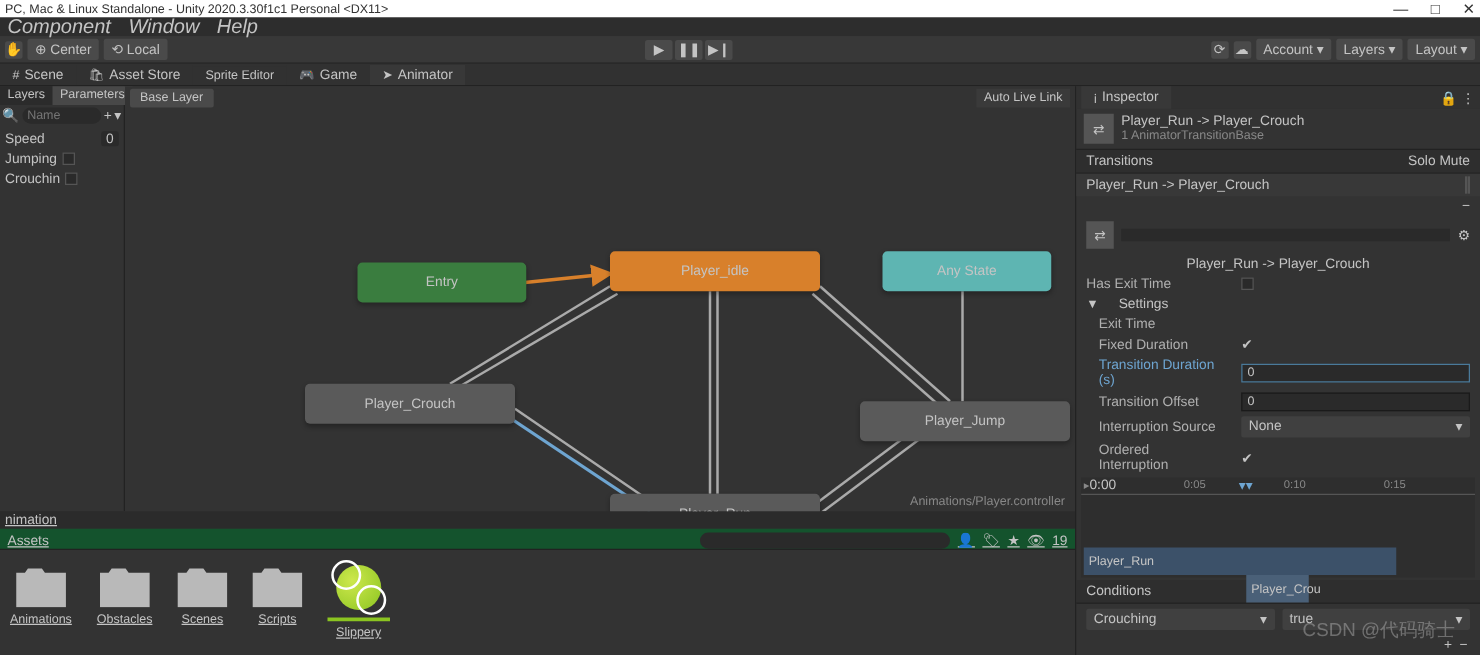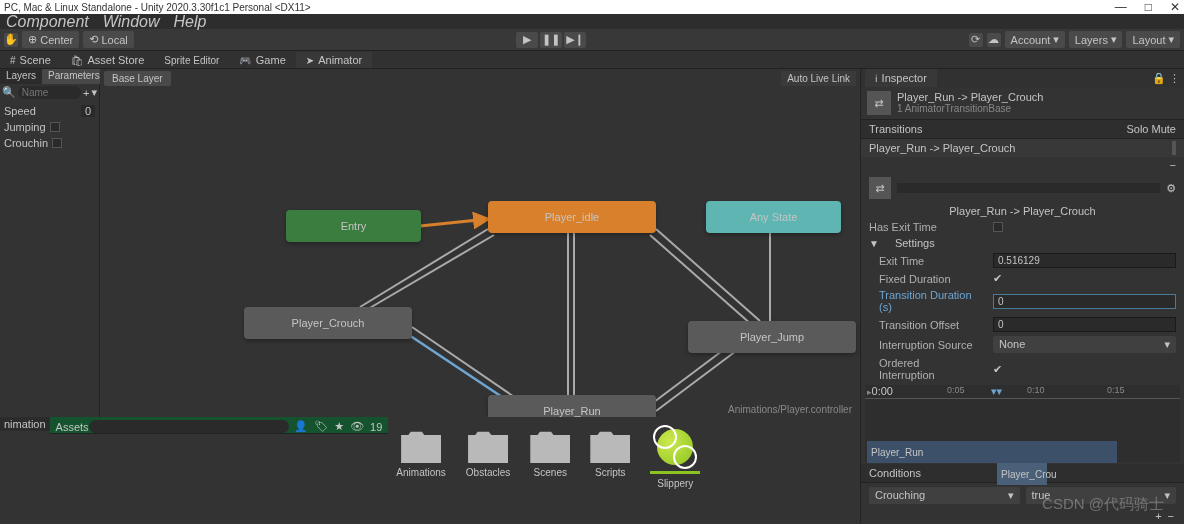--- a/index.html
+++ b/index.html
@@ -37,21 +37,21 @@
 .auto-link { position:absolute; top:2px; right:4px; font-size:10px; background:#3a3a3a; padding:2px 6px; }
 .node { position:absolute; width:168px; height:32px; background:#5a5a5a; border-radius:4px; display:flex; align-items:center; justify-content:center; font-size:11px; box-shadow:0 2px 4px rgba(0,0,0,.3); }
 .node.entry { background:#3a7d3f; left:186px; top:141px; width:135px; }
 .node.idle { background:#d8802b; left:388px; top:132px; }
 .node.any { background:#5eb5b2; left:606px; top:132px; width:135px; }
 .node.crouch { left:144px; top:238px; }
 .node.run { left:388px; top:326px; }
 .node.jump { left:588px; top:252px; }
 .graph svg { position:absolute; inset:0; width:100%; height:100%; }
 .status { position:absolute; bottom:2px; right:8px; font-size:10px; color:#888; }
-.assets-panel { flex:1; background:#333; display:flex; flex-direction:row; }
+.assets-panel { flex:1; background:#333; display:flex; flex-direction:column;text-decoration:underline; }
 .assets-hdr { height:17px; background:#14532d; border-bottom:1px solid #222; display:flex; align-items:flex-end; justify-content:space-between; padding:0 6px; }
 .assets-hdr input { background:#2a2a2a; border:none; border-radius:8px; width:200px; padding:1px 6px; font-size:10px; }
 .folders { display:flex; gap:20px; padding:12px 8px; }
 .folder { display:flex; flex-direction:column; align-items:center; gap:4px; }
 .folder-icon { width:40px; height:34px; background:#b9b9b9; clip-path:polygon(0 18%,18% 18%,24% 8%,52% 8%,58% 18%,100% 18%,100% 100%,0 100%); }
 .ball-icon { width:36px; height:36px; border-radius:50%; background:radial-gradient(circle at 35% 35%,#cde84c,#8bc421); position:relative; }
 .ball-icon::before,.ball-icon::after { content:''; position:absolute; width:20px; height:20px; border:2px solid #fff; border-radius:50%; }
 .ball-icon::before { top:-4px; left:-4px; }
 .ball-icon::after { bottom:-4px; right:-4px; }
 .sel-bar { width:50px; height:3px; background:#8bc421; margin-top:2px; }
@@ -271,21 +271,20 @@
       <span>⚙</span>
     </div>
     <div style="text-align:center;padding:2px;">Player_Run -&gt; Player_Crouch</div>
     <div class="prop-row">
         <span class="prop-label">Has Exit Time</span>
         <span class="chk"></span>
       </div>
     <div class="prop-row" style="font-size:10px;">▼ <span>Settings</span></div>
     <div class="prop-row">
         <span class="prop-label" style="padding-left:10px;">Exit Time</span>
-        <span class="prop-val"><input value="0.516129" style=""></span>
       </div>
     <div class="prop-row">
         <span class="prop-label" style="padding-left:10px;">Fixed Duration</span>
         <span>✔</span>
       </div>
     <div class="prop-row">
         <span class="prop-label hl" style="padding-left:10px;">Transition Duration (s)</span>
         <span class="prop-val"><input style="border-color: rgb(74, 122, 154);" value="0"></span>
       </div>
     <div class="prop-row">

